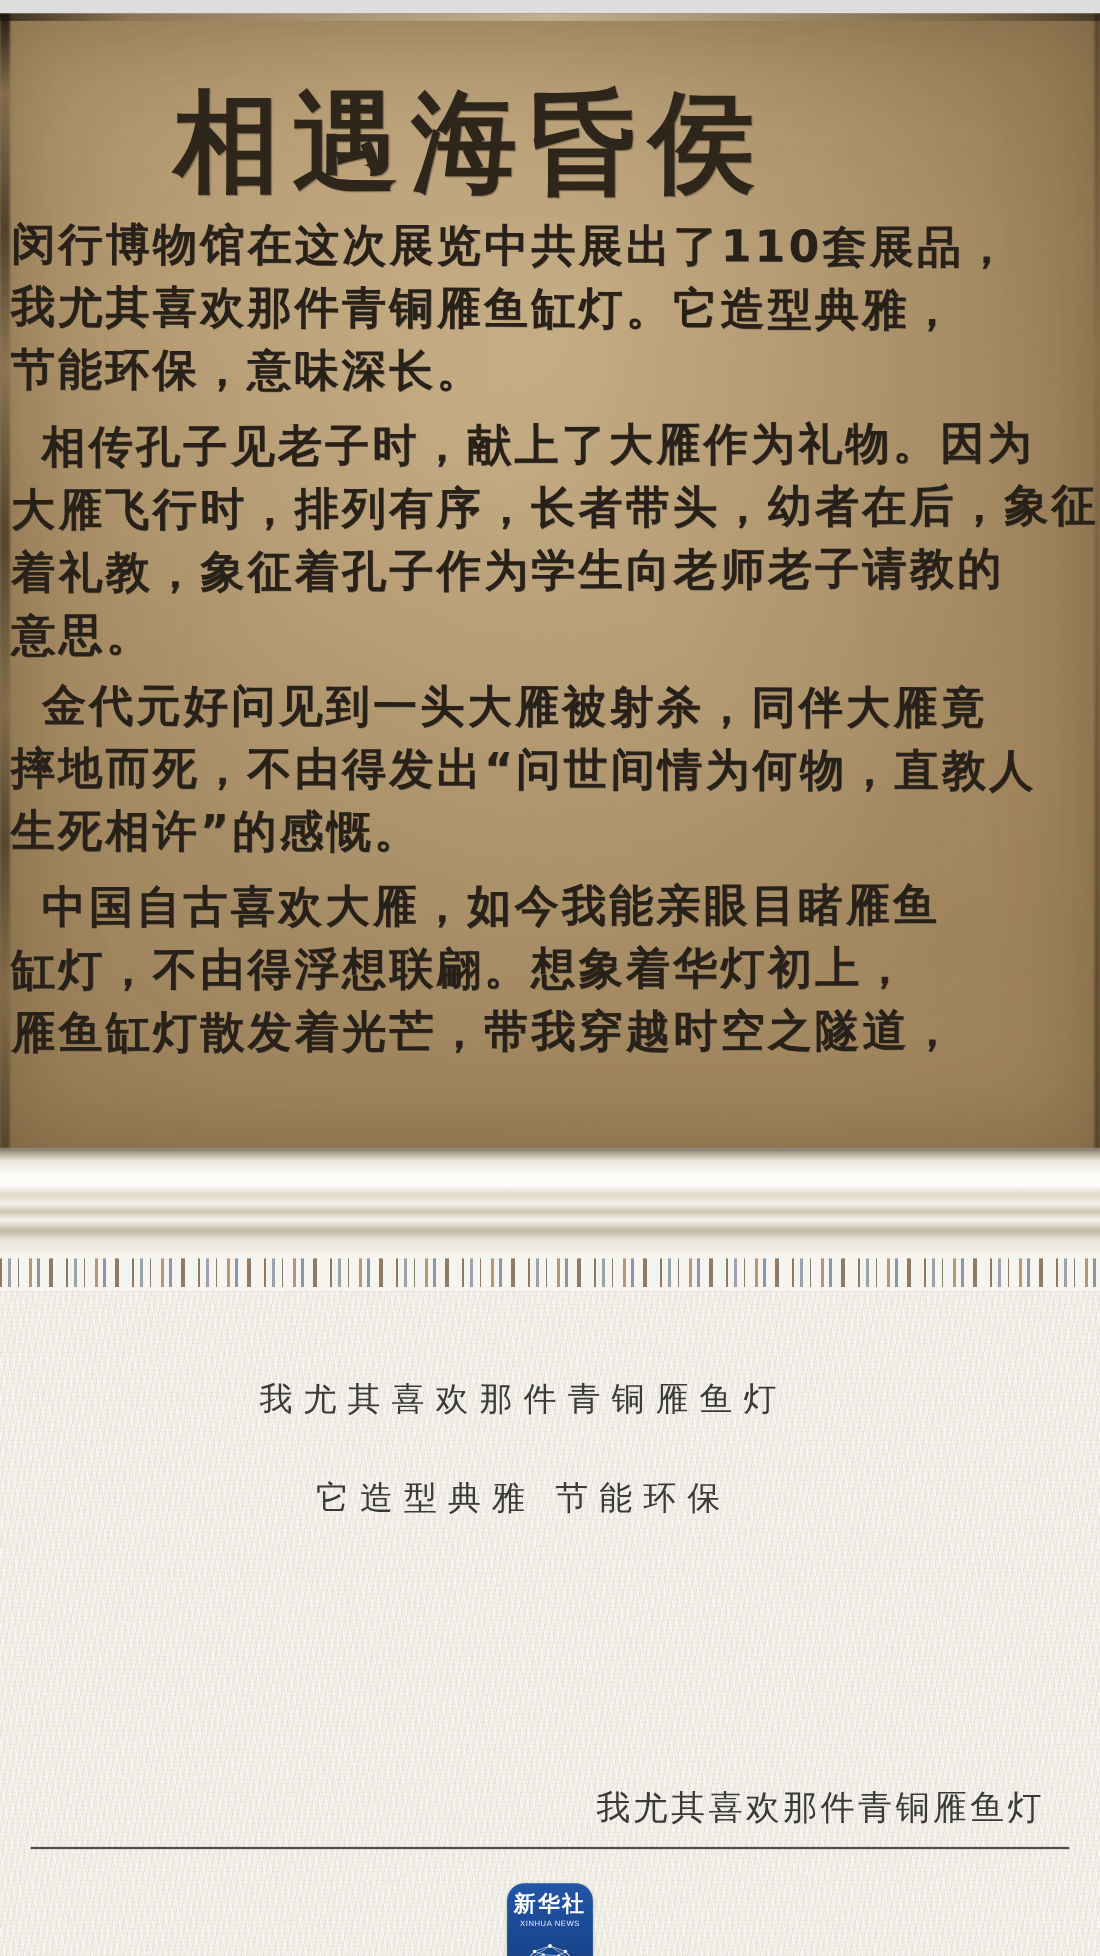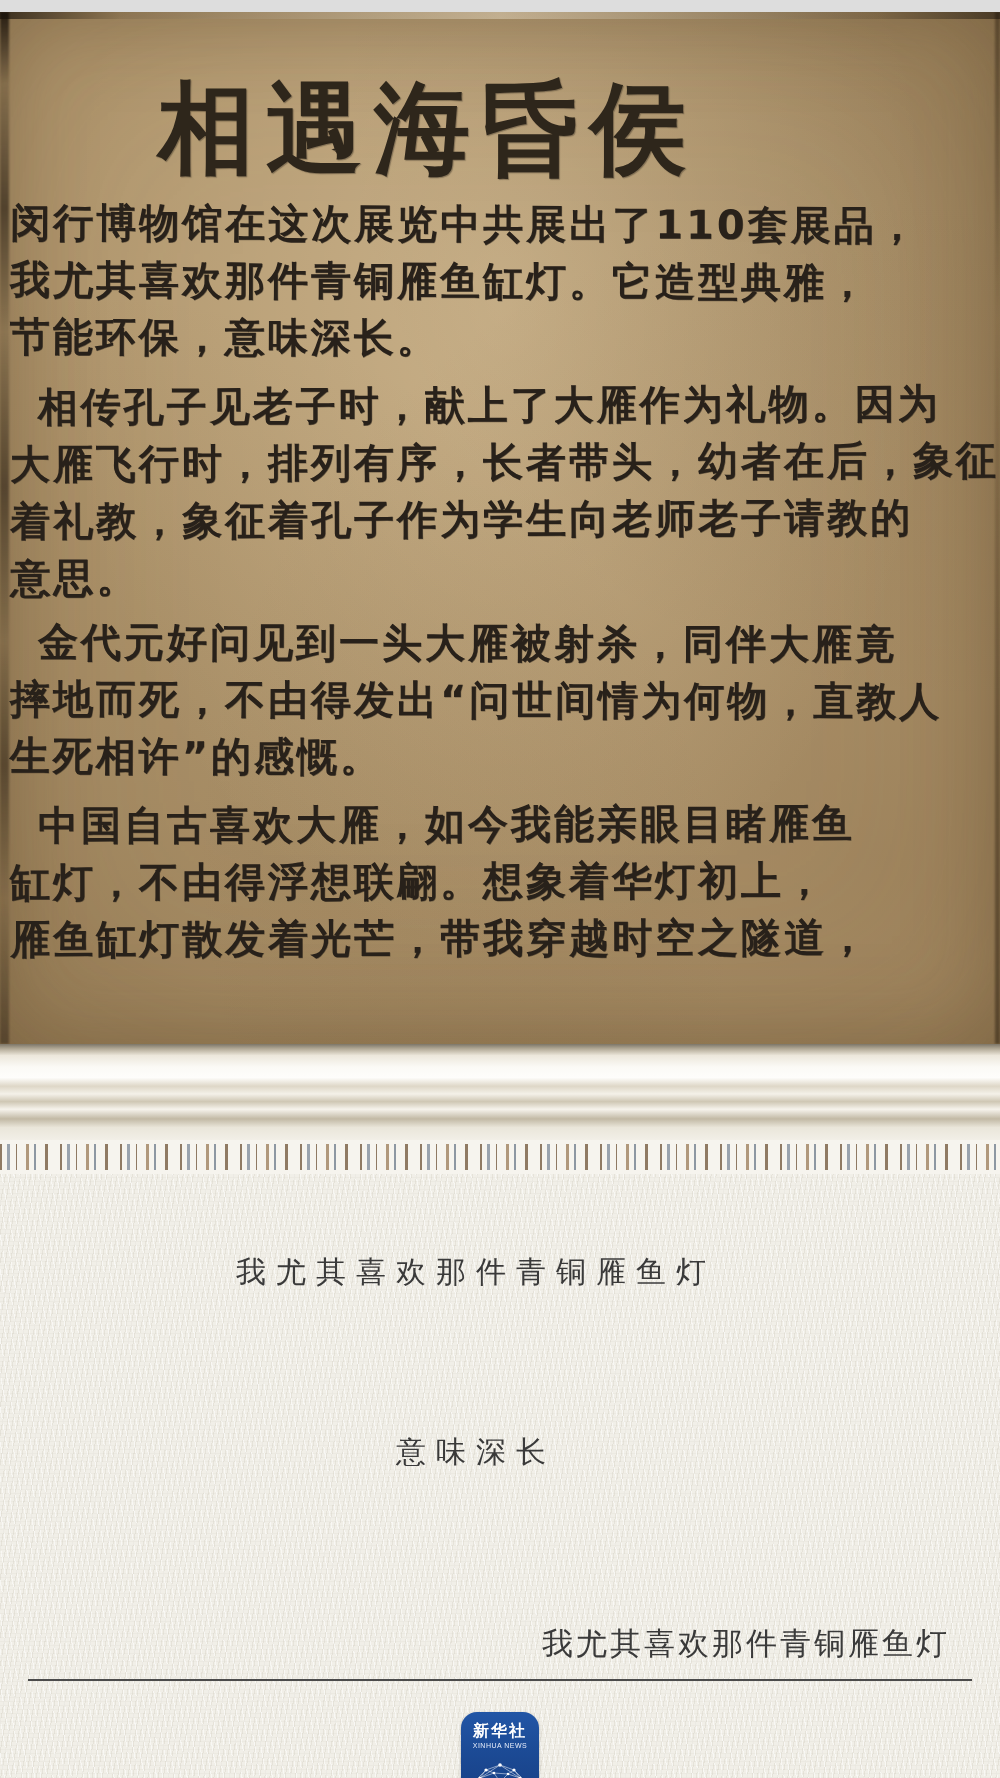--- a/index.html
+++ b/index.html
@@ -114,23 +114,23 @@
   }
   
   .logo{
     position:absolute;top:538px;left:50%;transform:translateX(-50%);
     width:78px;height:92px;border-radius:16px;
     background:linear-gradient(180deg,#2256a6 0%,#1c4b96 40%,#163e83 100%);
     box-shadow:0 1px 3px rgba(0,0,0,.25);
     text-align:center;overflow:hidden;
   }
   .logo-name{
-    margin-top:10px;color:#fff;font-size:16px;font-weight:bold;
+    margin-top:10px;color:#fff;font-size:20px;font-weight:bold;
     letter-spacing:2px;line-height:1.1;white-space:nowrap;
-    font-family:Liberation Sans, sans-serif;
+    font-family:Liberation Mono, monospace;
   }
   .logo-sub{
     margin-top:2px;color:#e8eefb;font-size:7px;letter-spacing:.5px;
     line-height:1;white-space:nowrap;font-family:"Liberation Sans",sans-serif;
   }
   .logo-globe{margin-top:3px;}
 </style>
 </head>
 <body>
 
@@ -167,21 +167,21 @@
     <div class="kraft-edge-right"></div>
     <div class="kraft-edge-top"></div>
   </div>
 
   <div class="molding"></div>
 
   <div class="trim"></div>
 
   <div class="paper">
     <div class="quote-line q1">我尤其喜欢那件青铜雁鱼灯</div>
-    <div class="quote-line q3">意味深长</div>
+    <div class="quote-line q2">它造型典雅 节能环保</div>
 
     <div class="attribution">我尤其喜欢那件青铜雁鱼灯</div>
 
     <div class="rule"></div>
 
     <div class="logo">
       <div class="logo-name">新华社</div>
       <div class="logo-sub">XINHUA NEWS</div>
       <svg class="logo-globe" width="64" height="36" viewBox="0 0 64 36">
         <g stroke="rgba(255,255,255,.85)" stroke-width="0.6" fill="none">

